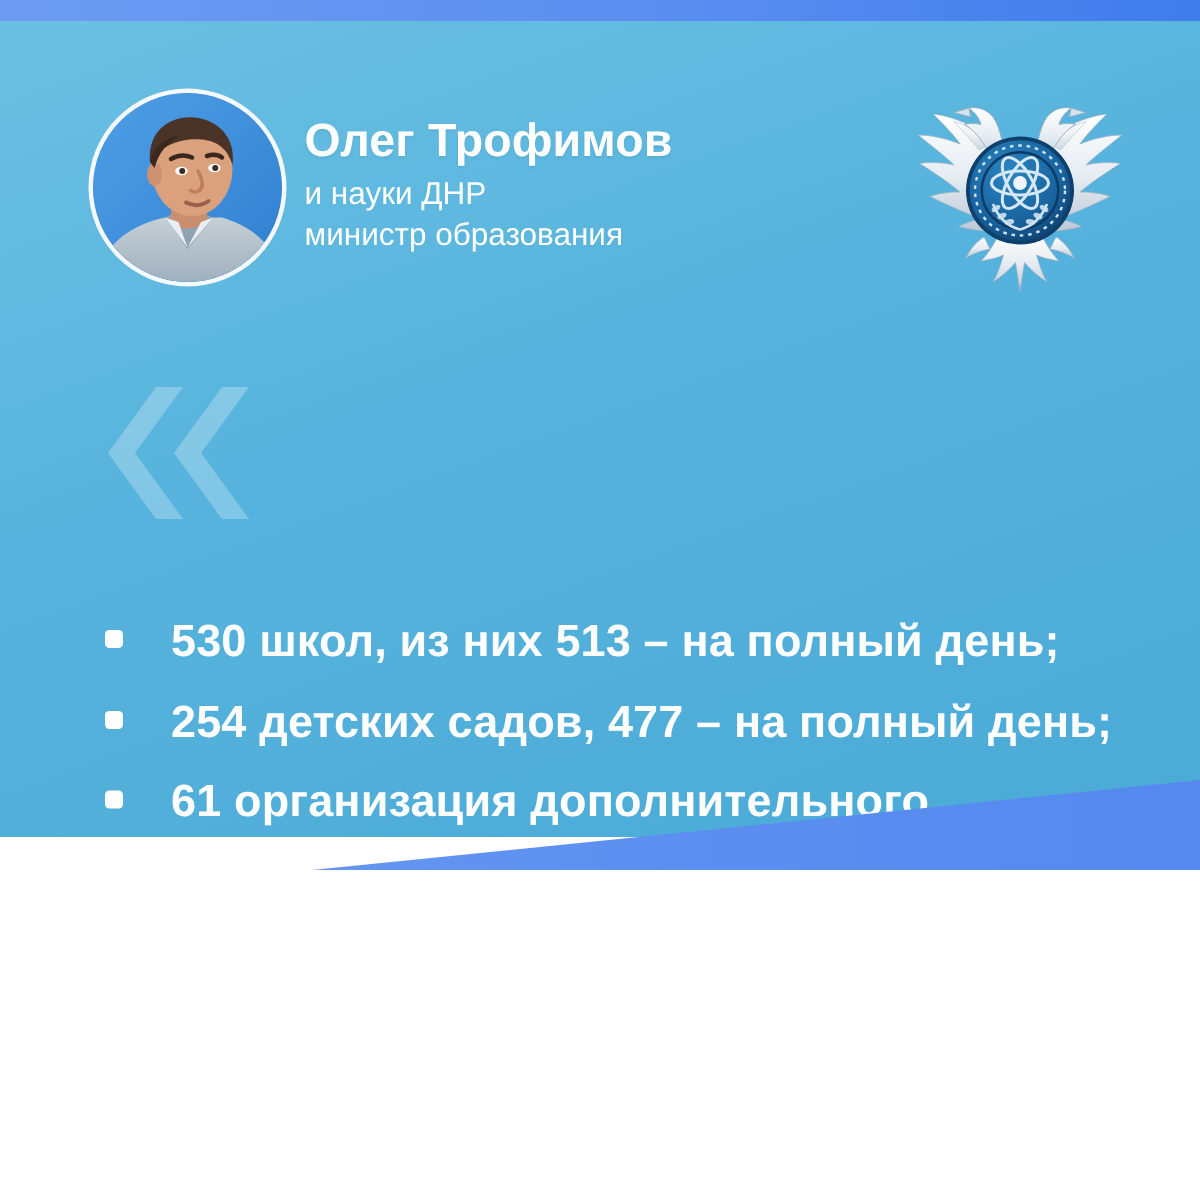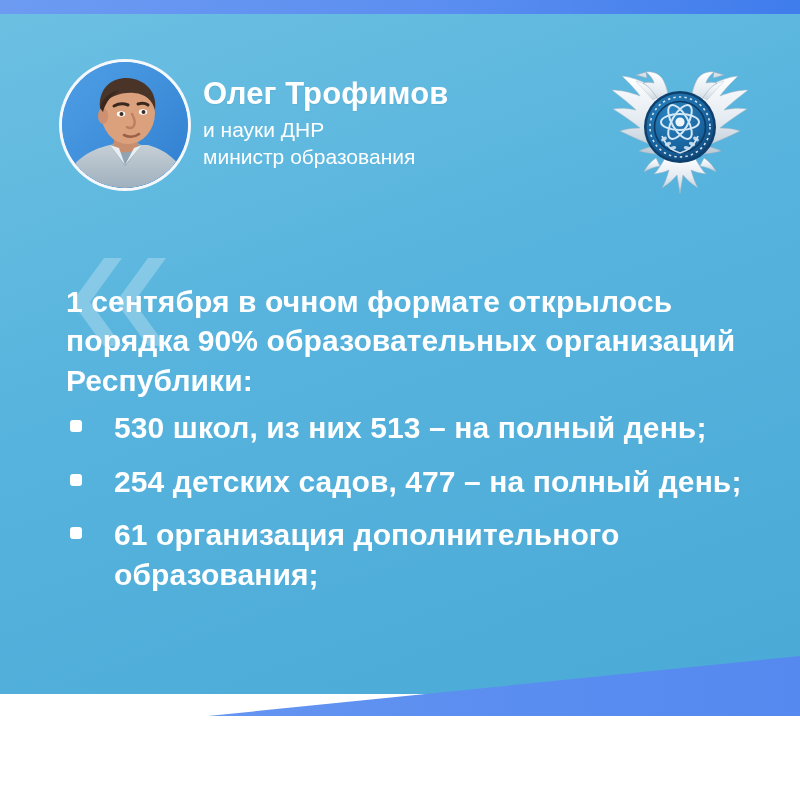--- a/index.html
+++ b/index.html
@@ -2,21 +2,21 @@
 <html><head>
 <meta charset="utf-8">
 <style>
   html,body{margin:0;padding:0;}
   body{
     width:800px;height:800px;overflow:hidden;
     font-family:"Liberation Sans","DejaVu Sans",sans-serif;
     background:#ffffff;
   }
   .card{
-    position:relative;width:800px;height:716px;overflow:hidden;
+    position:relative;width:800px;height:580px;overflow:hidden;
     background:linear-gradient(160deg,#6cc0e2 0%,#56b3dd 45%,#4aa9d6 100%);
   }
   
   .top-band{
     position:absolute;left:0;top:0;width:800px;height:14px;
     background:linear-gradient(90deg,#6d9bf2 0%,#5b8ef0 55%,#3f7cec 100%);
   }
   
   .bottom-white{
     position:absolute;left:0;bottom:0;width:800px;height:22px;background:#ffffff;
@@ -198,25 +198,20 @@
     </svg>
   </div>
 
   <div class="quote-mark">
     <svg width="120" height="92" viewBox="0 0 120 92">
       <path d="M46 0 L14 44 L46 88 L64 88 L32 44 L64 0 Z" fill="#ffffff" opacity=".85"></path>
       <path d="M90 0 L58 44 L90 88 L108 88 L76 44 L108 0 Z" fill="#ffffff" opacity=".85"></path>
     </svg>
   </div>
 
-  <div class="headline">
-    <span class="hl-line">1 сентября в очном формате открылось</span>
-    <span class="hl-line">порядка 90% образовательных организаций</span>
-    <span class="hl-line">Республики:</span>
-  </div>
 
   <ul class="bullets">
     <li>
       <span class="marker"></span>
       <span class="btext">530 школ, из них 513 – на полный день;</span>
     </li>
     <li>
       <span class="marker"></span>
       <span class="btext">254 детских садов, 477 – на полный день;</span>
     </li>

